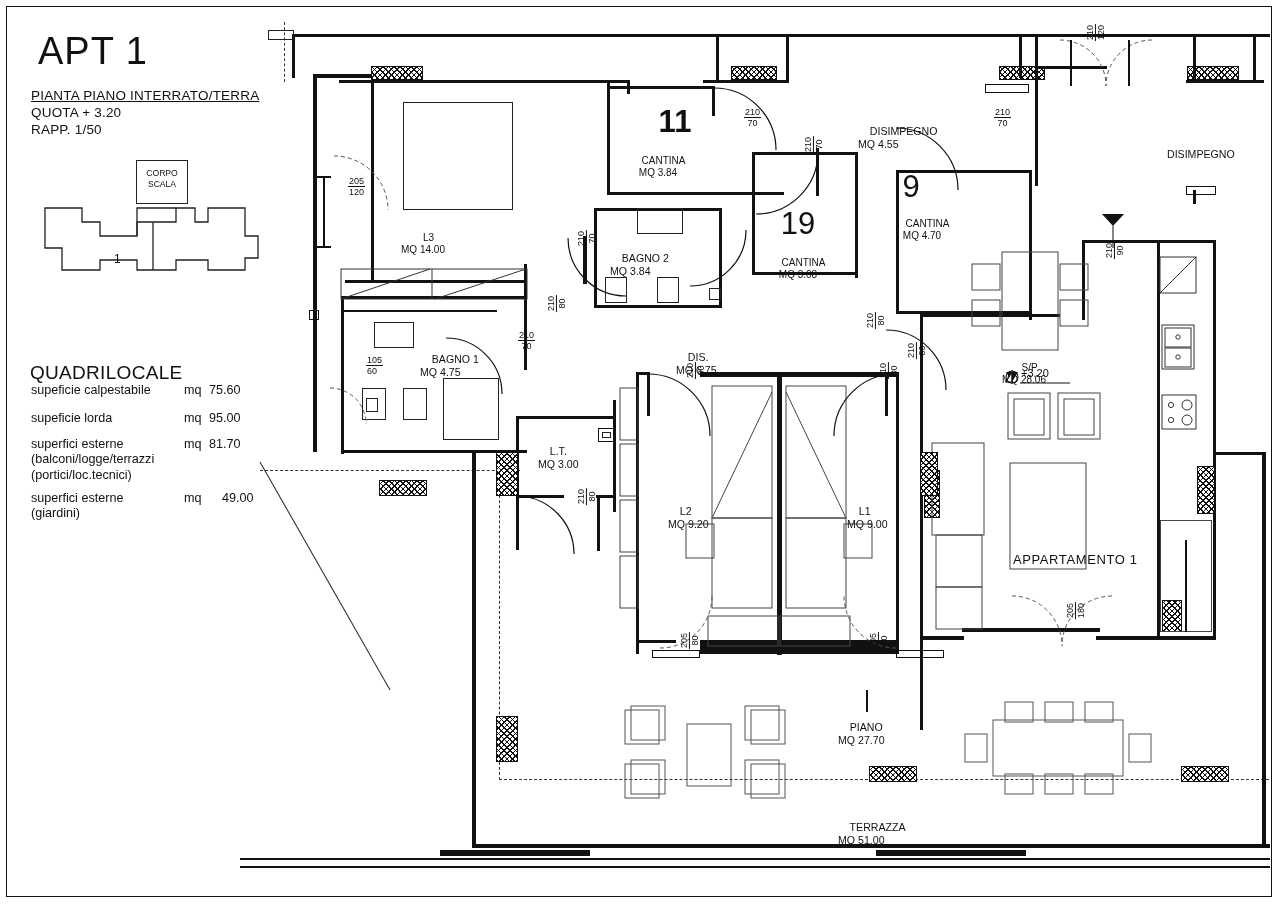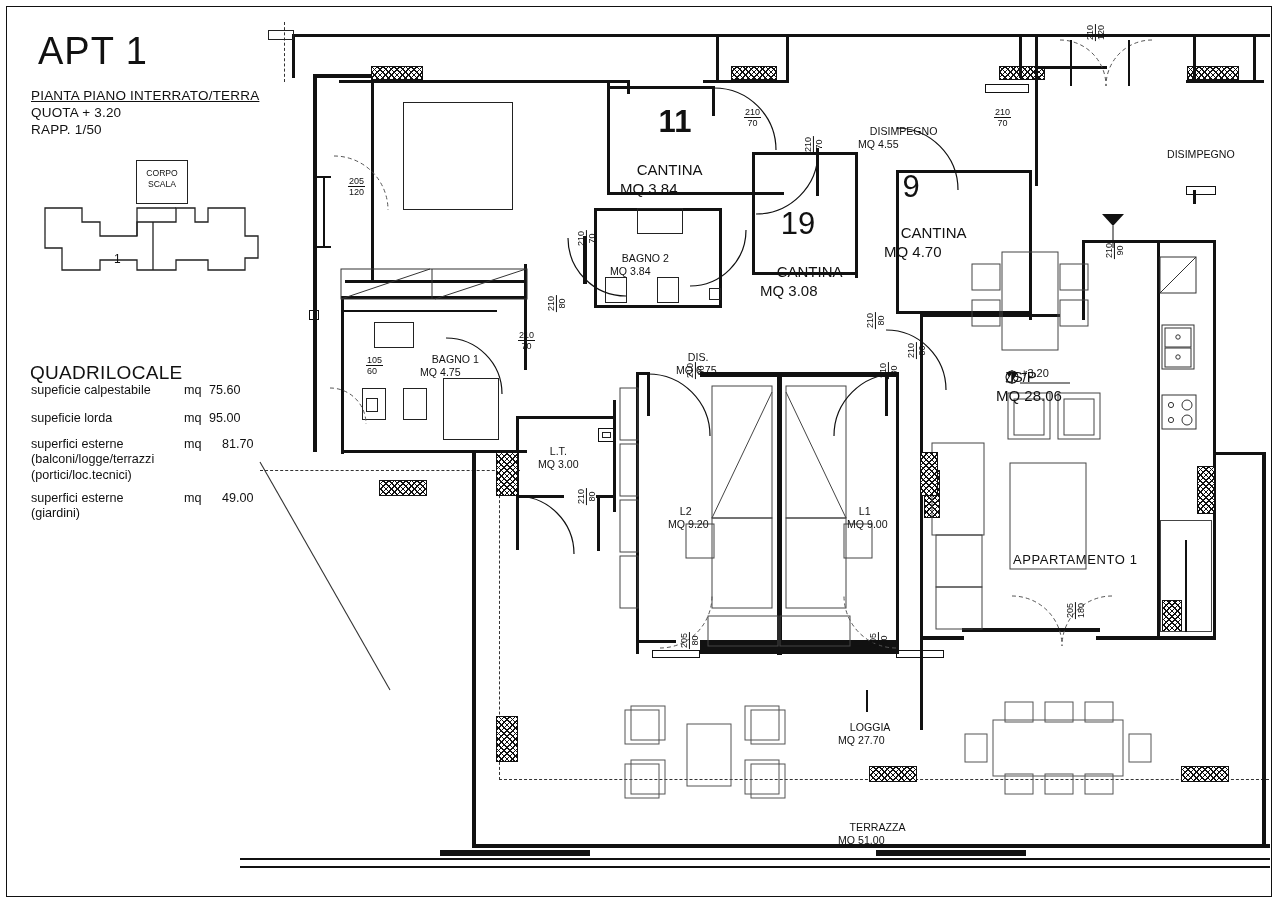--- a/index.html
+++ b/index.html
@@ -22,21 +22,21 @@
   .dash{position:absolute;border-top:1.1px dashed #333;}
   .dashv{position:absolute;border-left:1.1px dashed #333;}
   .dotdash{position:absolute;border-top:1.2px dashed #333;}
   .lbl{position:absolute;white-space:pre;line-height:1.22;}
 
   
   .t-apt{font-size:38px;letter-spacing:1px;font-weight:400;}
   .t-sub{font-size:13.5px;letter-spacing:.2px;}
   .t-head{font-size:19px;letter-spacing:.3px;margin-top:16px;}
   .t-row{font-size:12.6px;}
-  .t-room{font-size:15px;}
+  .t-room{font-size:10px;text-align:center;}
   .t-roomL{font-size:10.6px;}
   .t-big{font-size:31px;text-align:center;letter-spacing:0px;}
   .t-key{font-size:8.6px;text-align:center;line-height:1.25;}
   .t-keynum{font-size:12px;}
   .t-appt{font-size:13px;letter-spacing:.6px;}
 
   
   .dim{position:absolute;font-size:9px;text-align:center;line-height:1.12;}
   .dim .a{display:block;border-bottom:1px solid #111;padding:0 1px;}
   .dim .b{display:block;padding:0 1px;}
@@ -77,21 +77,21 @@
   <div class="lbl t-row" style="left:209px;top:383px;">75.60</div>
 
   <div class="lbl t-row" style="left:31px;top:411px;">supeficie lorda</div>
   <div class="lbl t-row" style="left:184px;top:411px;">mq</div>
   <div class="lbl t-row" style="left:209px;top:411px;">95.00</div>
 
   <div class="lbl t-row" style="left:31px;top:437px;">superfici esterne
 (balconi/logge/terrazzi
 (portici/loc.tecnici)</div>
   <div class="lbl t-row" style="left:184px;top:437px;">mq</div>
-  <div class="lbl t-row" style="left:222px;top:437px;">81.70</div>
+  <div class="lbl t-row" style="left:209px;top:437px;">81.70</div>
 
   <div class="lbl t-row" style="left:31px;top:491px;">superfici esterne
 (giardini)</div>
   <div class="lbl t-row" style="left:184px;top:491px;">mq</div>
   <div class="lbl t-row" style="left:222px;top:491px;">49.00</div>
 
   <div class="dash" style="left:260px;top:470px;width:260px;"></div>
   <div class="dashv" style="left:499px;top:470px;height:310px;"></div>
   <div class="dotdash" style="left:499px;top:779px;width:770px;"></div>
   <svg width="260" height="260" style="left:258px;top:440px;">
@@ -459,20 +459,23 @@
   <div class="dim" style="left:870px;top:630px;transform:rotate(-90deg);transform-origin:center;">
     <span class="a">205</span>
       <span class="b">80</span>
   </div>
 
   <div class="dim" style="left:1067px;top:600px;transform:rotate(-90deg);transform-origin:center;">
     <span class="a">205</span>
       <span class="b">180</span>
   </div>
 
+  <div class="lbl t-room" style="left:378px;top:220px;width:90px;">
+    <span>L3</span><br><span>MQ 14.00</span>
+  </div>
 
   <div class="lbl t-roomL" style="left:610px;top:239px;">
     <span>BAGNO 2</span><br><span>MQ 3.84</span>
   </div>
 
   <div class="lbl t-roomL" style="left:420px;top:340px;">
     <span>BAGNO 1</span><br><span>MQ 4.75</span>
   </div>
 
   <div class="lbl t-roomL" style="left:538px;top:432px;">
@@ -493,21 +496,21 @@
 
   <div class="lbl t-room" style="left:996px;top:350px;width:56px;">
     <span>S/P</span><br><span>MQ 28.06</span>
   </div>
 
   <div class="lbl t-roomL" style="left:858px;top:112px;">
     <span>DISIMPEGNO</span><br><span>MQ 4.55</span>
   </div>
 
   <div class="lbl t-roomL" style="left:838px;top:708px;">
-    <span>LOGGIA</span><br><span>MQ 27.70</span>
+    <span>PIANO</span><br><span>MQ 27.70</span>
   </div>
 
   <div class="lbl t-roomL" style="left:838px;top:808px;">
     <span>TERRAZZA</span><br><span>MQ 51.00</span>
   </div>
 
   <div class="lbl t-big" style="left:648px;top:103px;width:54px;font-weight:bold;">11</div>
   <div class="lbl t-room" style="left:620px;top:143px;width:76px;">
     <span>CANTINA</span><br><span>MQ 3.84</span>
   </div>

